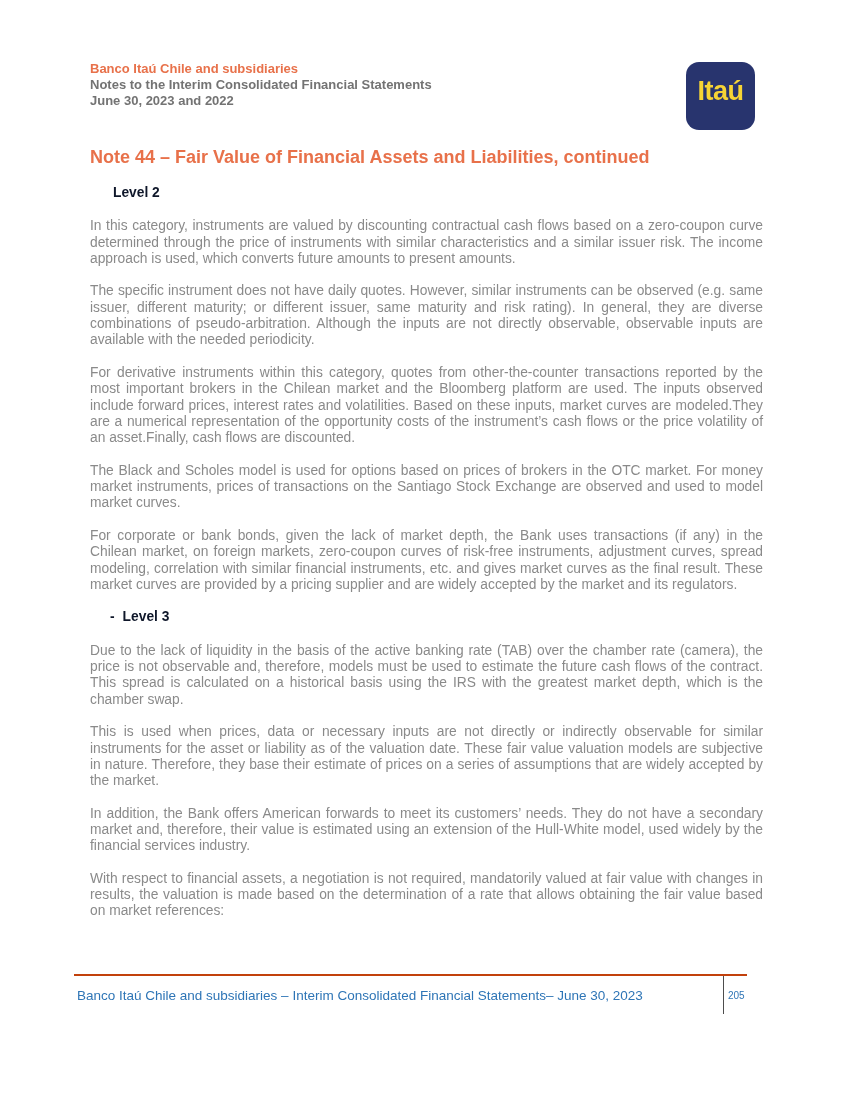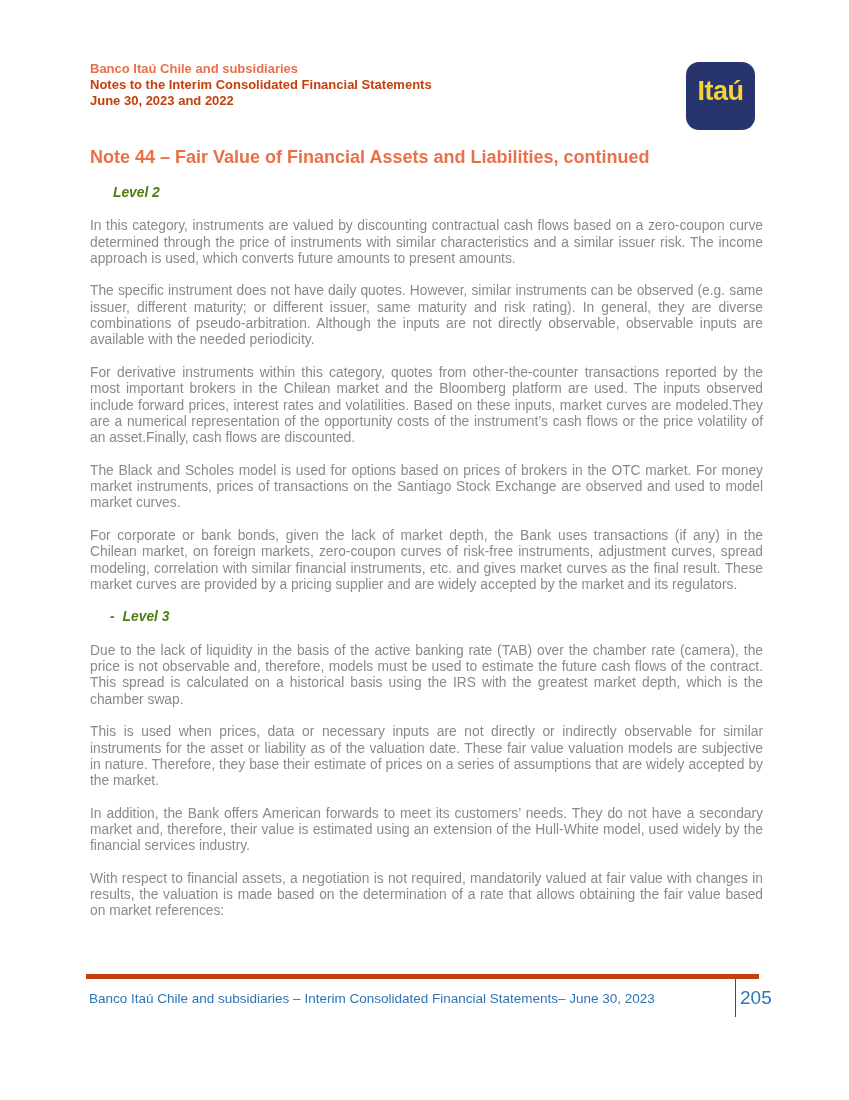--- a/index.html
+++ b/index.html
@@ -15,21 +15,21 @@
     background: #ffffff;
   }
 
   
   .doc-header {
     position: absolute;
     top: 61px; left: 90px; width: 585px;
     font-size: 13px; font-weight: bold; line-height: 16px;
   }
   .company-line { color: #E8714A; }
-  .header-sub   { color: #c2410c; }
+  .header-sub   { color: #737373; }
 
   .itau-logo {
     position: absolute;
     top: 62px; left: 686px;
     width: 69px; height: 68px;
     background: #28346E;
     border-radius: 13px;
     display: flex; align-items: center; justify-content: center;
   }
   .itau-logo .logo-text {
@@ -50,54 +50,53 @@
 
   
   .content {
     position: absolute;
     top: 185px; left: 90px; width: 673px;
     font-size: 13.8px; line-height: 16.3px;
     color: #8A8A8A;
   }
   .level-heading {
     font-weight: bold;
-    color: #4d7c0f;
+    color: #0f172a;
     margin-bottom: 17px;
-    font-style: italic;
   }
   .level2-heading { margin-left: 23px; }
   .level3-heading { margin-left: 20px; }
   .level3-heading .dash { display: inline-block; margin-right: 8px; }
   .content p {
     text-align: justify;
     margin-bottom: 16.3px;
   }
 
   
   .doc-footer {
     position: absolute;
-    top: 974px; left: 86px; width: 673px;
-    border-top: 5px solid #c2410c;
+    top: 974px; left: 74px; width: 673px;
+    border-top: 2px solid #c2410c;
   }
   .footer-text {
     margin-top: 12px;
     padding-left: 3px;
     font-size: 13.5px;
     color: #2E75B6;
   }
   .page-num-box {
     position: absolute;
     top: 0; right: 0;
     width: 24px; height: 38px;
     border-left: 1px solid #4D4D4D;
     display: flex; align-items: center;
     padding-left: 4px;
   }
   .page-num {
-    font-size: 19px;
+    font-size: 10px;
     color: #2E75B6;
   }
 </style>
 </head>
 <body>
 
 <div class="page">
 
   <div class="doc-header">
     <div class="company-line">Banco Itaú Chile and subsidiaries</div>

